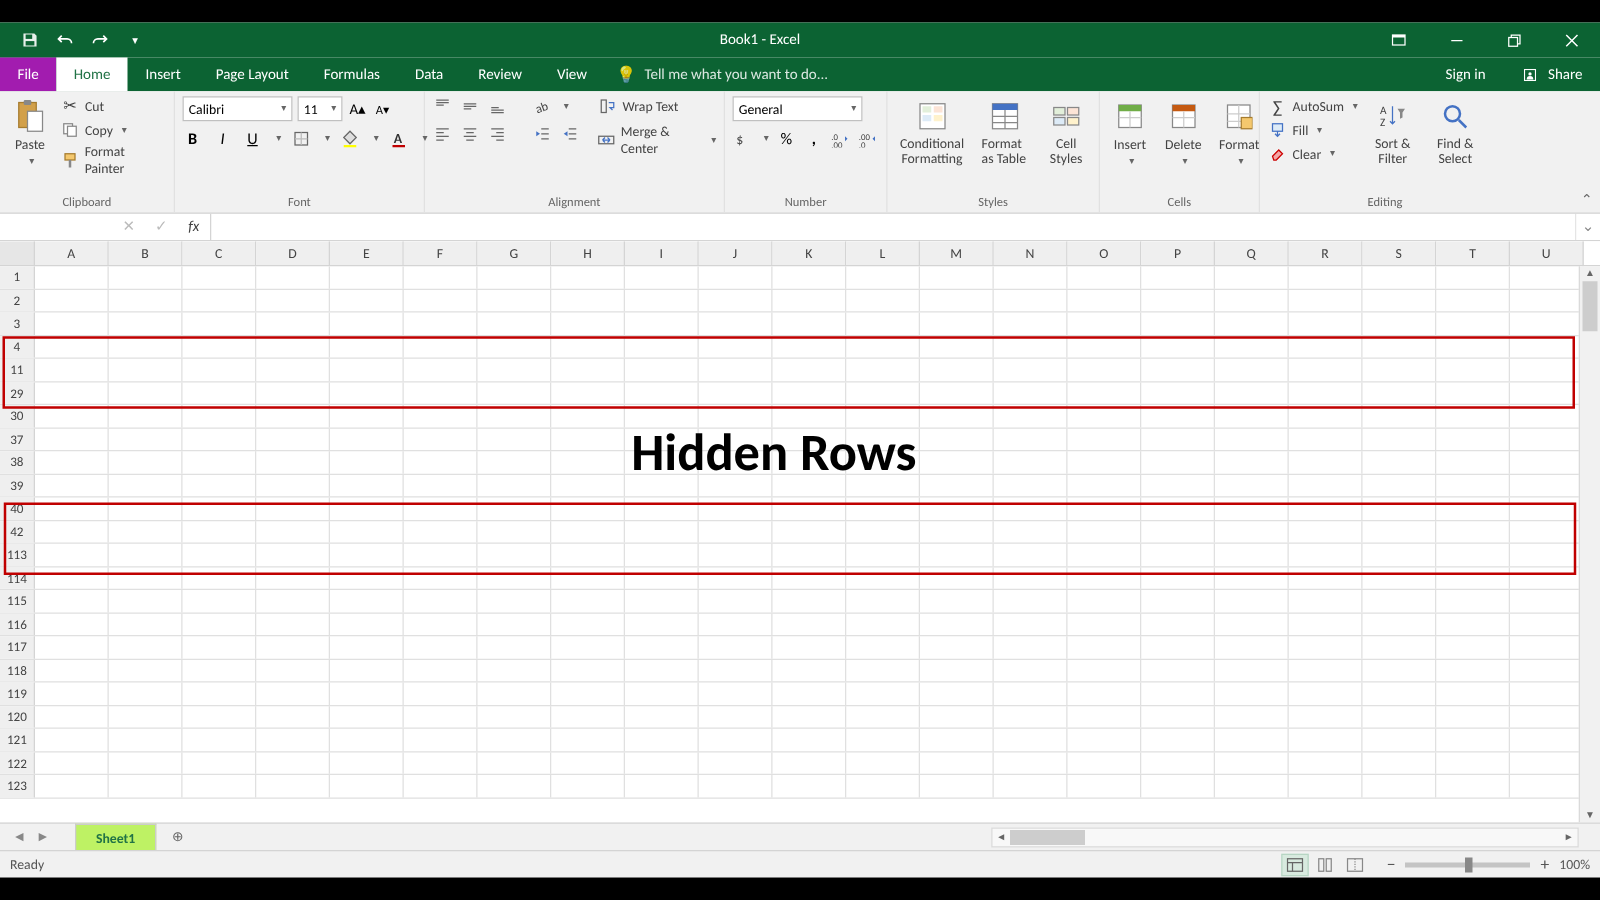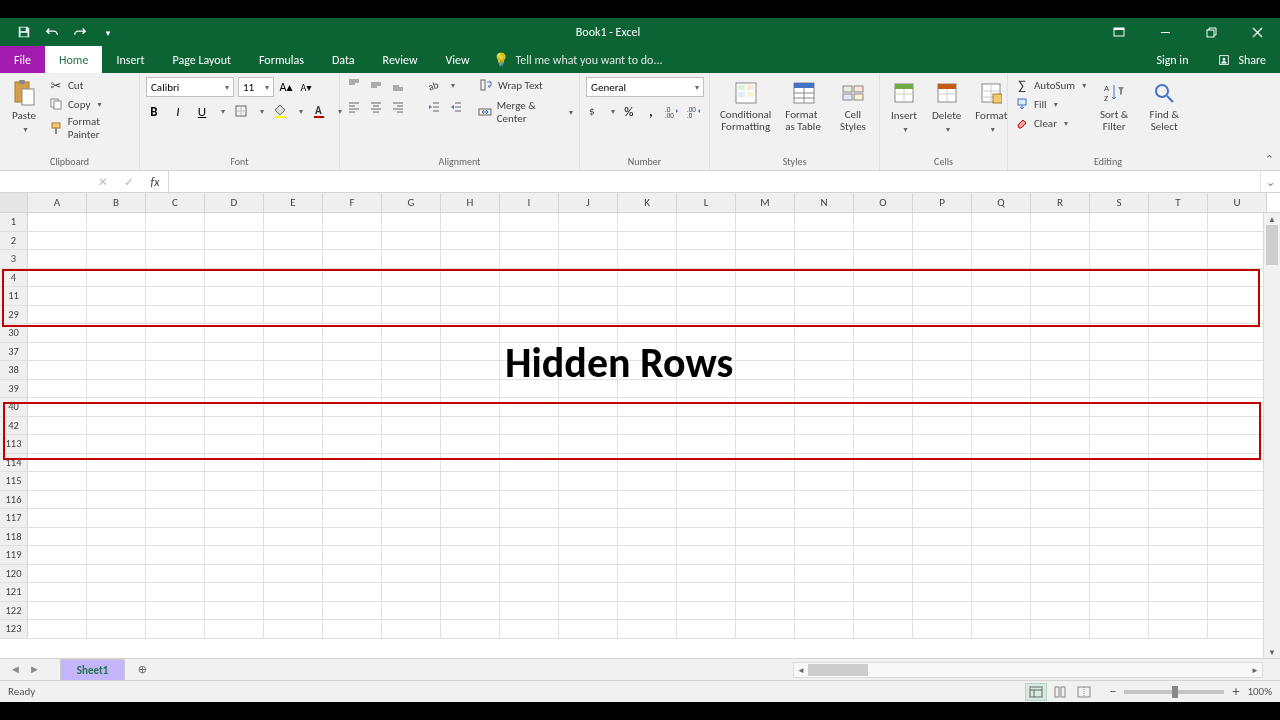--- a/index.html
+++ b/index.html
@@ -46,21 +46,21 @@
 .row { height: 18.5px; display: flex; border-bottom: 1px solid #e0e0e0; }
 .row-h { width: 28px; background: #efefef; border-right: 1px solid #d4d4d4; font-size: 10.5px; color: #444; display: flex; align-items: center; justify-content: center; }
 .cell { width: 59px; border-right: 1px solid #e0e0e0; position: relative; }
 .red-outline { position: absolute; border: 2px solid #c00000; pointer-events: none; z-index: 10; }
 .overlay-text { position: absolute; font-family: Calibri, sans-serif; font-weight: 700; font-size: 42px; color: #000; left: 505px; top: 144px; z-index: 20; pointer-events: none; }
 .vscroll { position: absolute; right: 0; top: 20px; bottom: 0; width: 17px; background: #f1f1f1; border-left: 1px solid #dadada; }
 .vscroll .thumb { position: absolute; left: 2px; right: 2px; top: 12px; height: 40px; background: #cdcdcd; }
 .vscroll .arrow { position: absolute; left: 0; right: 0; height: 12px; display: flex; align-items: center; justify-content: center; font-size: 8px; color: #666; }
 .sheet-tabs { height: 22px; background: #f1f1f1; border-top: 1px solid #d4d4d4; display: flex; align-items: stretch; font-size: 11px; position: relative; }
 .tab-nav { display: flex; align-items: center; padding: 0 10px; gap: 8px; color: #888; }
-.sheet-tab { background: #c4b5fd; border: 1px solid #ccc; border-bottom: none; padding: 2px 16px; display: flex; align-items: center; color: #217346; font-weight: 600; margin-left: 10px; }
+.sheet-tab { background: #bef264; border: 1px solid #ccc; border-bottom: none; padding: 2px 16px; display: flex; align-items: center; color: #217346; font-weight: 600; margin-left: 10px; }
 .add-sheet { width: 22px; display: flex; align-items: center; justify-content: center; color: #666; margin-left: 6px; }
 .hscroll { position: absolute; right: 17px; top: 3px; bottom: 2px; width: 470px; background: #f8f8f8; border: 1px solid #dadada; display: flex; align-items: center; }
 .hscroll .arrow { width: 14px; display: flex; justify-content: center; font-size: 8px; color: #666; }
 .hscroll .track { flex: 1; position: relative; height: 100%; }
 .hscroll .thumb { position: absolute; left: 0; top: 1px; bottom: 1px; width: 60px; background: #cdcdcd; }
 .status-bar { height: 22px; background: #f1f1f1; border-top: 1px solid #d4d4d4; display: flex; align-items: center; font-size: 11px; color: #555; padding: 0 8px; }
 .status-bar .spacer { flex: 1; }
 .view-btns { display: flex; gap: 2px; margin-right: 14px; }
 .view-btn { width: 22px; height: 18px; border: 1px solid transparent; display: flex; align-items: center; justify-content: center; }
 .view-btn.active { background: #d8eadf; border-color: #b7d5c3; }
@@ -337,21 +337,21 @@
               <span>Merge &amp; Center</span>
               <span class="dd-arrow">▾</span>
             </div>
         </div>
       </div>
       <div class="grp-label">Alignment</div>
     </div>
 
     <div class="grp" style="width:130px;">
       <div class="grp-body" style="flex-direction:column; gap:6px;">
-        <div class="sel" style="width:118px;">
+        <div class="sel" style="width:104px;">
             <span>General</span>
             <span class="dd-arrow">▾</span>
           </div>
         <div class="rb-row" style="gap:6px;">
           <span class="small-icon">
               <svg width="14" height="14" viewBox="0 0 14 14">
                 <text x="2" y="11" font-size="11" fill="#444">$</text>
               </svg>
             </span>
             <span class="dd-arrow">▾</span>

